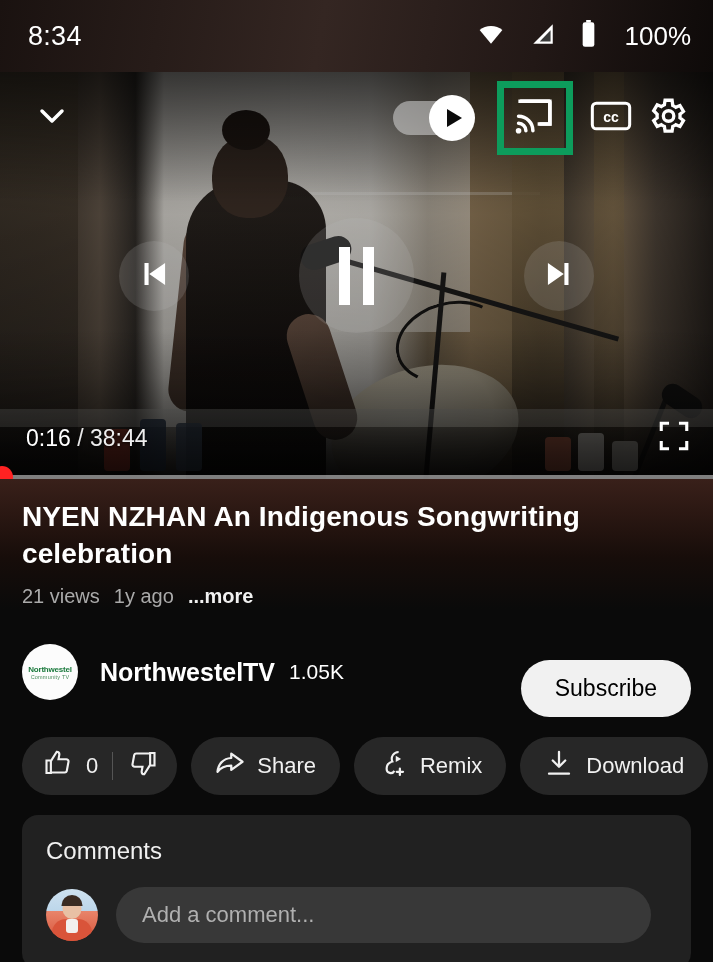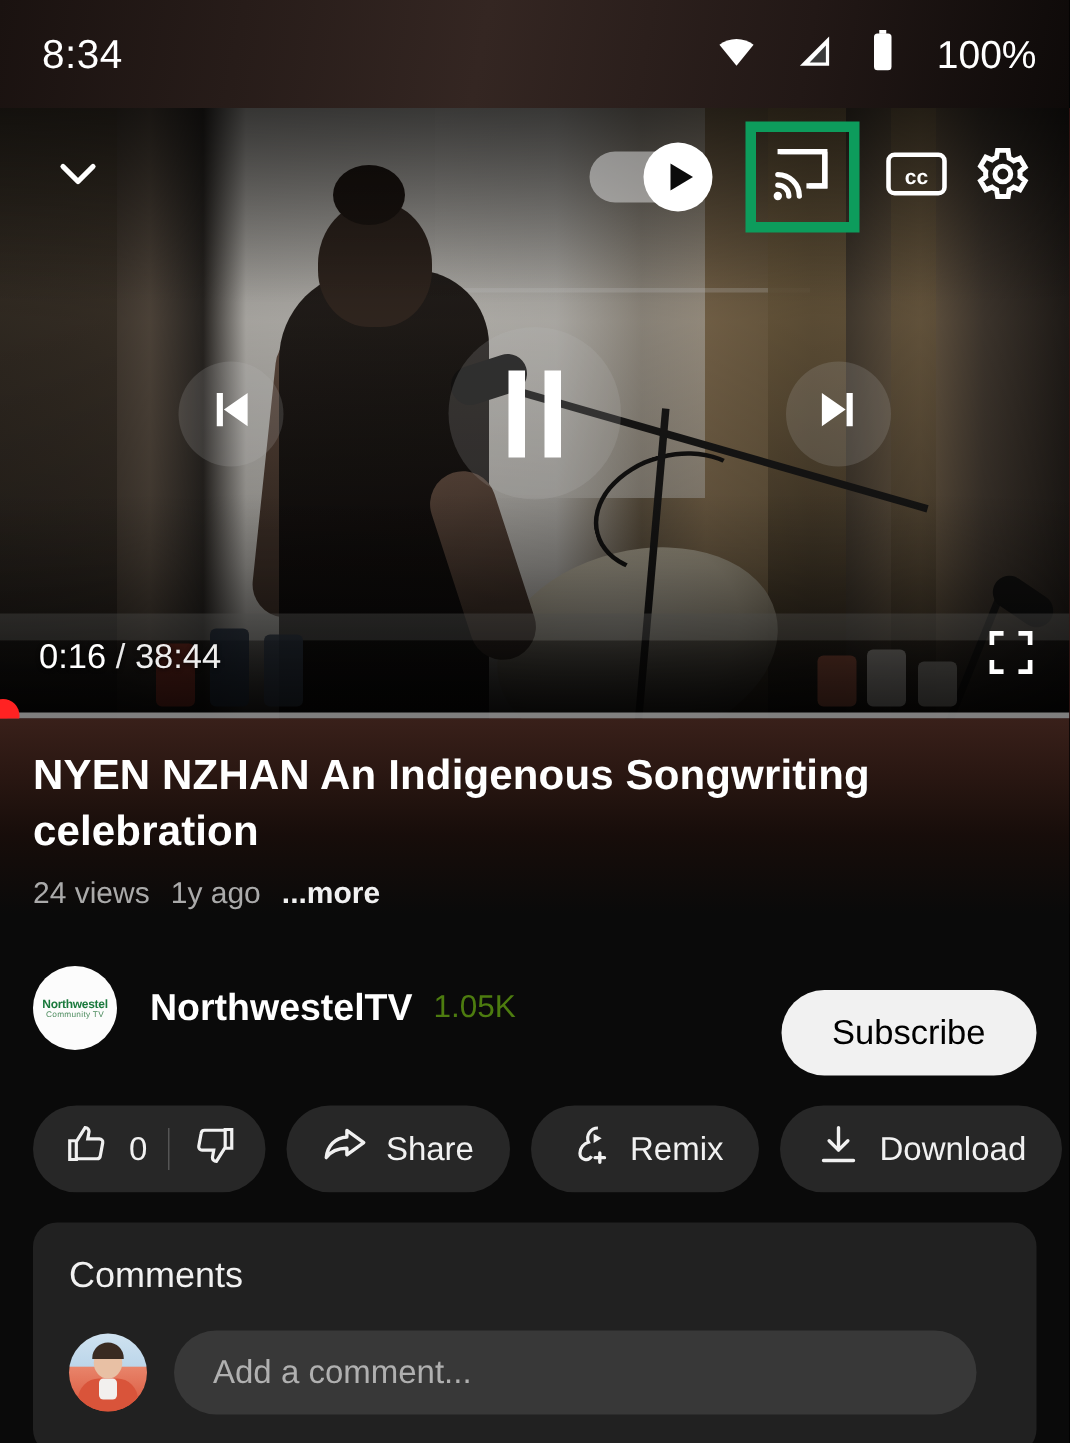--- a/index.html
+++ b/index.html
@@ -325,21 +325,21 @@
   .avatar-logo-line1 {
     font-size: 8px; font-weight: 700; color: #1b7a3d; letter-spacing: -.2px;
     white-space: nowrap;
   }
   .avatar-logo-line2 {
     font-size: 5.5px; color: #4c8c5e; letter-spacing: .2px; white-space: nowrap;
   }
   .channel-name {
     color: #fff; font-size: 25px; font-weight: 700; margin-left: 22px;
   }
-  .channel-subs { color: #4d7c0f; font-size: 21px; margin-left: 14px; }
+  .channel-subs { color: #ffffff; font-size: 21px; margin-left: 14px; }
   .channel-spacer { flex: 1; }
   .subscribe-btn {
     background: #f1f1f1; color: #000000;
     font-size: 23px; font-weight: 500;
     border: none; border-radius: 999px;
     padding: 15px 34px;
     cursor: pointer;
     margin-top: 32px;
   }
 
@@ -576,21 +576,21 @@
       <div class="progress-dot"></div>
     </div>
   </div>
 
   <div class="content">
     <div class="content-glow"></div>
 
     <div class="meta">
       <div class="video-title">NYEN NZHAN An Indigenous Songwriting celebration</div>
       <div class="video-substats">
-        <span>24 views</span>
+        <span>21 views</span>
         <span>1y ago</span>
         <span class="more-link">...more</span>
       </div>
     </div>
 
     <div class="channel-row">
       <div class="avatar">
         <div class="avatar-logo-line1">Northwestel</div>
         <div class="avatar-logo-line2">Community TV</div>
       </div>

